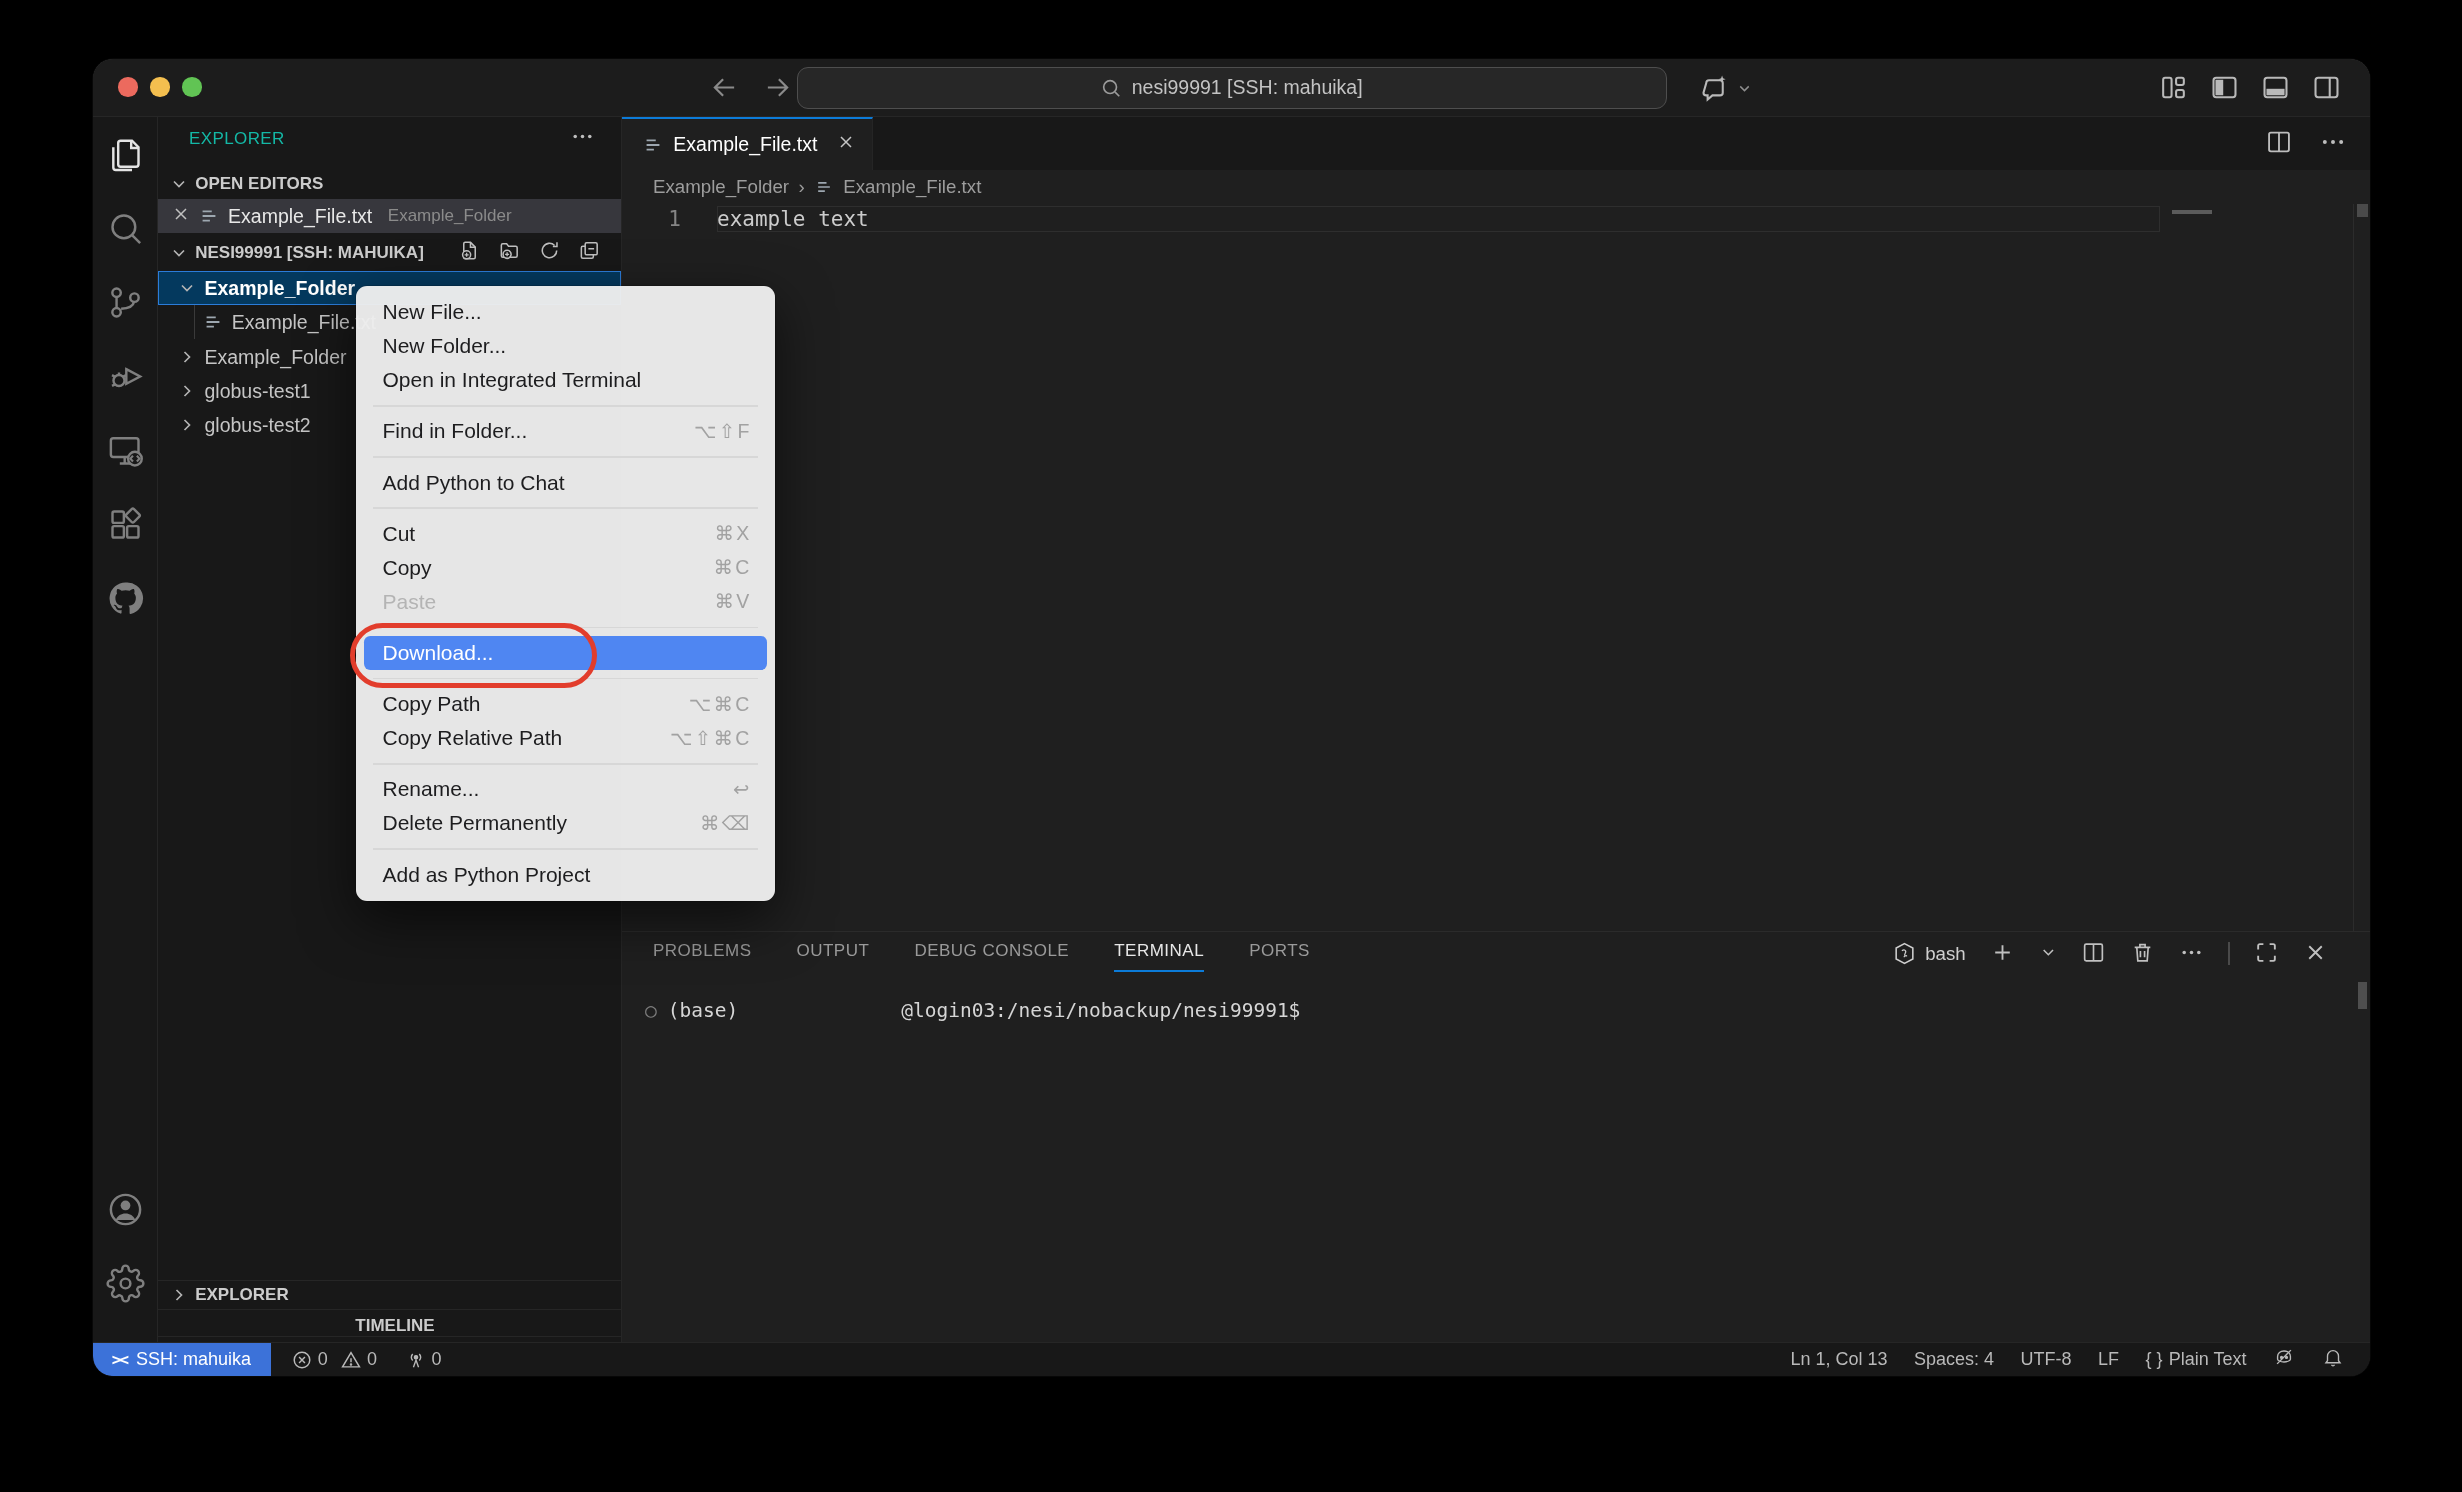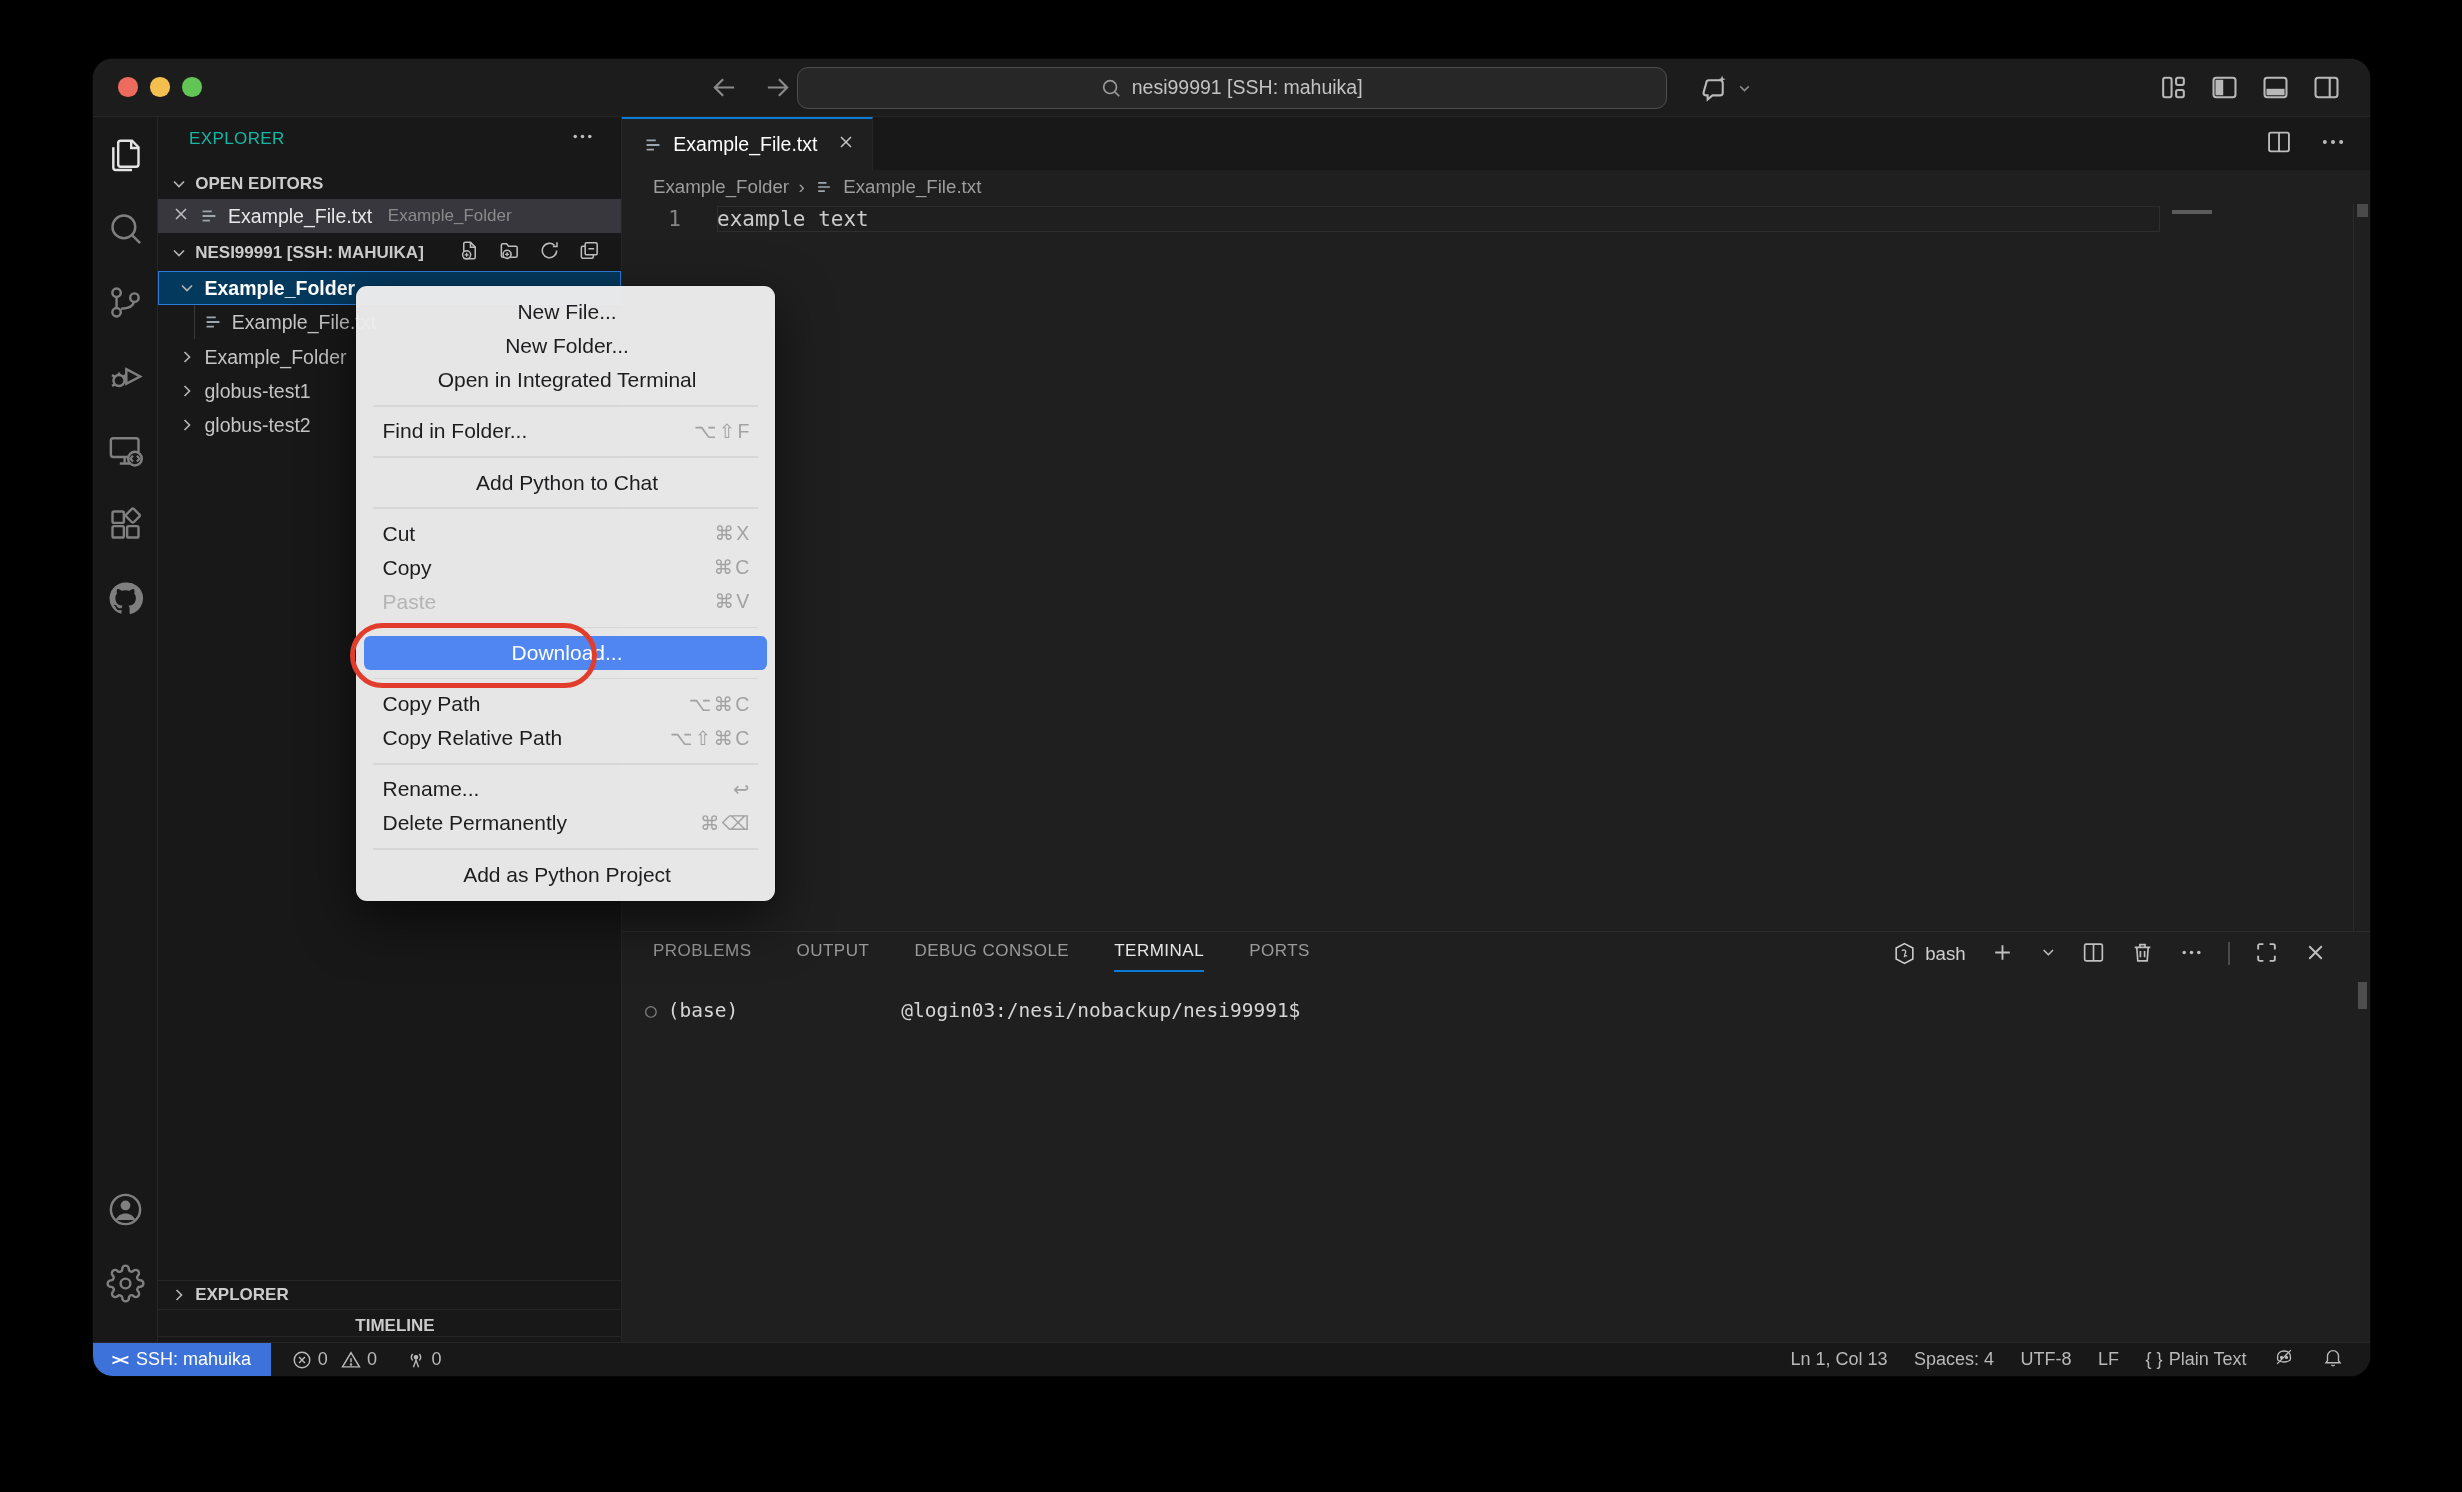--- a/index.html
+++ b/index.html
@@ -109,21 +109,21 @@
   .sb-left { display:flex; align-items:center; gap:7.8px; padding-left:20px; }
   .sb-left svg, .sb-right svg { width:22px; height:22px; }
   .sb-group { display:flex; align-items:center; gap:4.7px; }
   .sb-right { margin-left:auto; display:flex; align-items:center; gap:26.5px; padding-right:26.5px; }
   .sb-item { display:flex; align-items:center; gap:6.2px; }
 
   
   .ctxmenu { position:absolute; left:356px; top:286px; width:419px; background:rgba(237,237,237,.97);
              border-radius:11px; box-shadow:0 18.7px 54px rgba(0,0,0,.6), 0 0 0 0.8px rgba(0,0,0,.18);
              padding:9.3px 0; z-index:60; font-size:21px; color:#1d1d1f; }
-  .mi { height:34px; display:flex; align-items:center; margin:0 7.8px; padding:0 15.6px 0 18.7px; border-radius:6.2px;justify-content:center; }
+  .mi { height:34px; display:flex; align-items:center; margin:0 7.8px; padding:0 15.6px 0 18.7px; border-radius:6.2px; }
   .mi .sc { margin-left:auto; color:#a2a2a2; letter-spacing:2.3px; font-size:19.5px; }
   .mi.disabled { color:#b4b4b4; }
   .mi.highlight { background:#4f86f2; color:#ffffff; }
   .msep { height:1.6px; background:#d7d7d7; margin:7.8px 17px; }
   .annotation { position:absolute; left:350px; top:623px; width:247px; height:65px;
                 border:5.4px solid #e23d2c; border-radius:34px; z-index:61; pointer-events:none; }
 </style>
 </head>
 <body>
 

